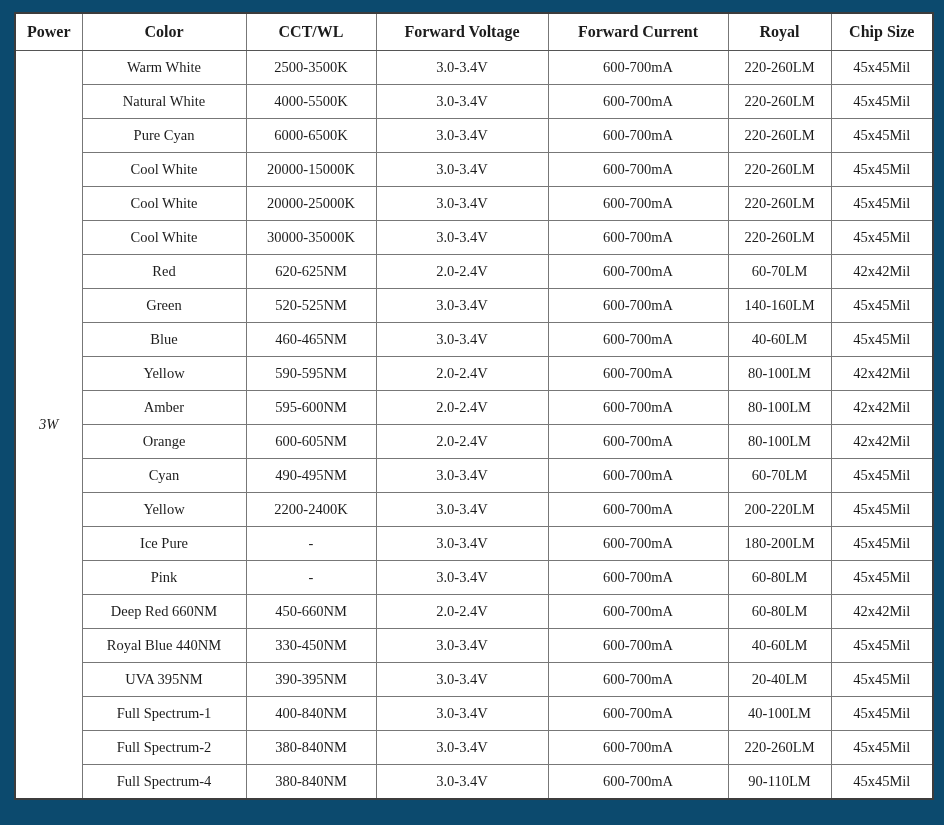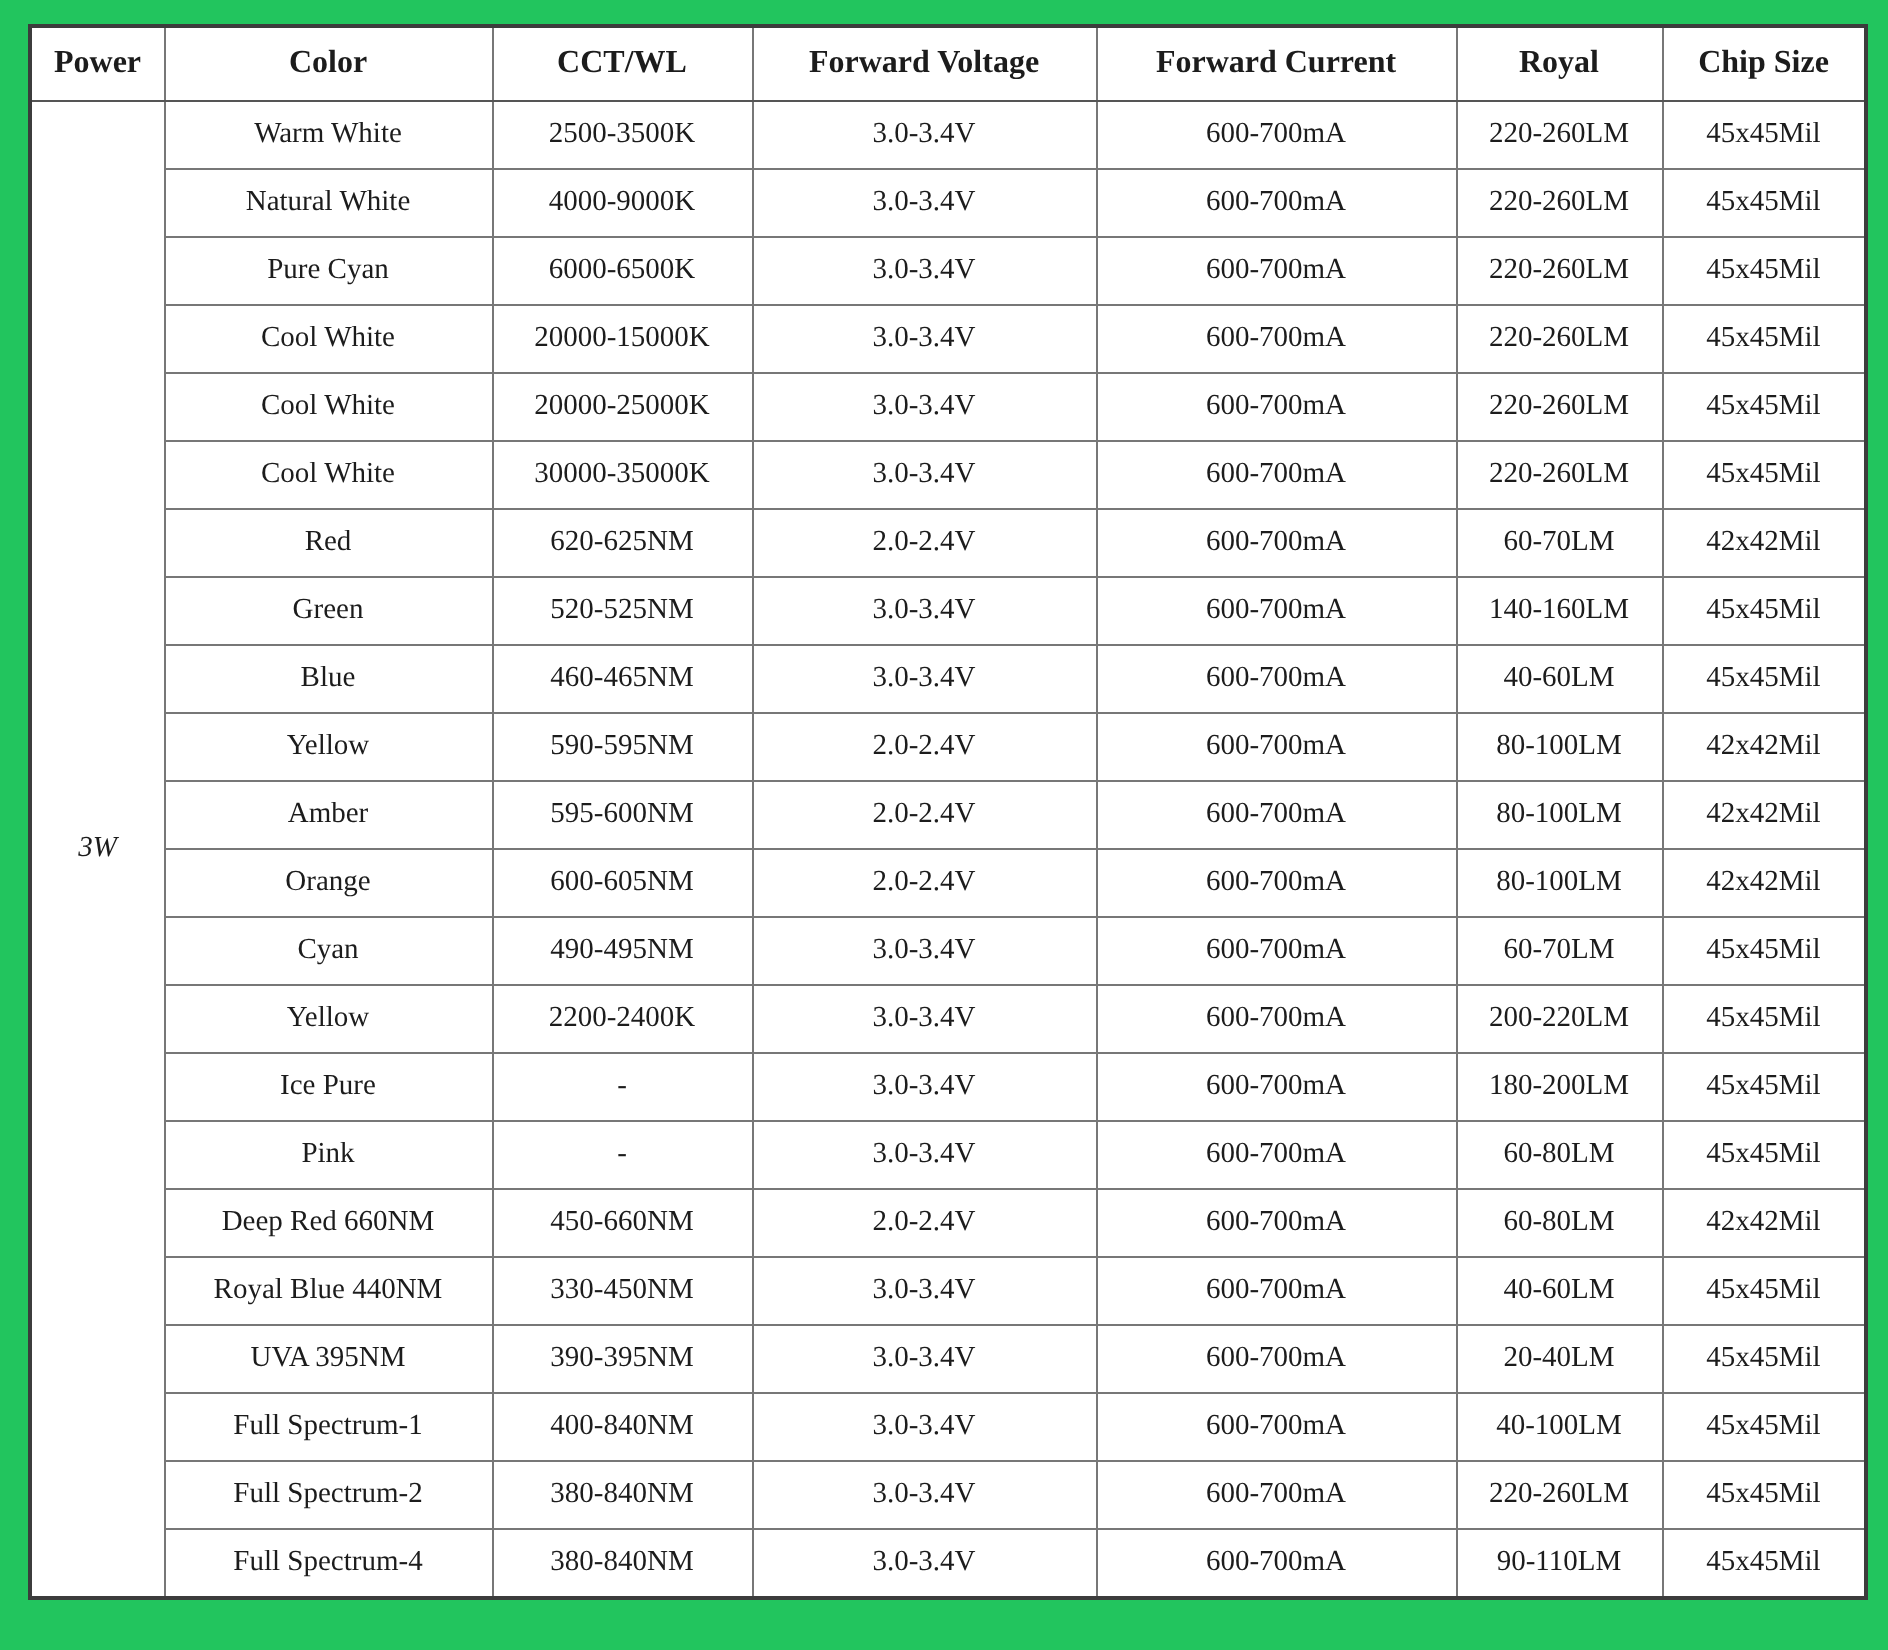--- a/index.html
+++ b/index.html
@@ -8,21 +8,21 @@
     background: #ffffff;
     width: 944px;
     height: 825px;
     overflow: hidden;
     font-family: "Liberation Serif", "DejaVu Serif", serif;
   }
   .page {
     position: relative;
     width: 944px;
     height: 825px;
-    background: #22c55e;
+    background: #0c4a6e;
   }
   table.spec-table {
     position: absolute;
     left: 14px;
     top: 12px;
     width: 918px;
     border-collapse: collapse;
     table-layout: fixed;
     background: #ffffff;
     border: 2px solid #3c3c3c;
@@ -84,21 +84,21 @@
           <td rowspan="22" class="power-cell">3W</td>
           <td>Warm White</td>
           <td>2500-3500K</td>
           <td>3.0-3.4V</td>
           <td>600-700mA</td>
           <td>220-260LM</td>
           <td>45x45Mil</td>
         </tr>
         <tr>
           <td>Natural White</td>
-          <td>4000-9000K</td>
+          <td>4000-5500K</td>
           <td>3.0-3.4V</td>
           <td>600-700mA</td>
           <td>220-260LM</td>
           <td>45x45Mil</td>
         </tr>
         <tr>
           <td>Pure Cyan</td>
           <td>6000-6500K</td>
           <td>3.0-3.4V</td>
           <td>600-700mA</td>

